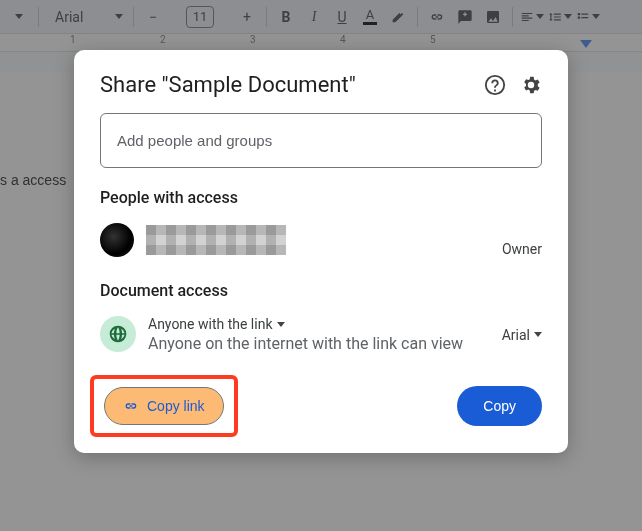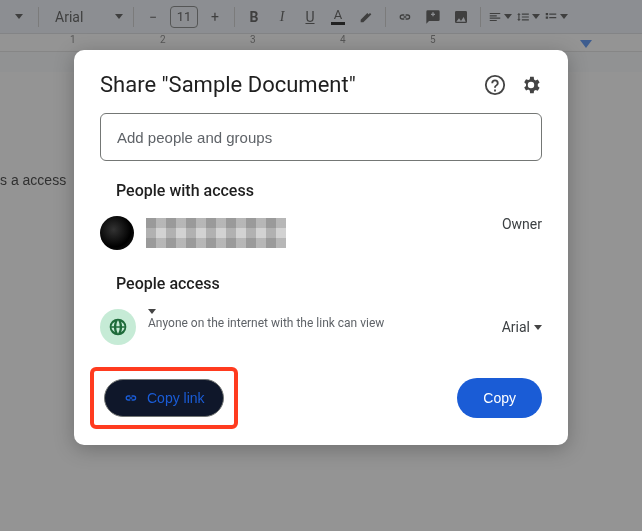--- a/index.html
+++ b/index.html
@@ -37,21 +37,21 @@
       display: flex; align-items: center; gap: 8px;
       padding: 0 4px 0 10px; height: 26px; font-size: 14px;
       min-width: 82px; justify-content: space-between;
     }
     .size-box {
       display: flex; align-items: center; height: 26px;
     }
     .size-val {
       width: 28px; height: 22px; border: 1px solid #747775;
       border-radius: 4px; text-align: center; font-size: 13px;
-      line-height: 20px; margin: 0 4px;
+      line-height: 20px; margin: 0 20px;
     }
     .ruler {
       height: 18px;
       background: #fff;
       border-bottom: 1px solid #e0e0e0;
       position: relative;
       font-size: 10px;
       color: #777;
     }
     .ruler .tick { position: absolute; top: 0; }
@@ -87,34 +87,34 @@
     }
     .dlg-head {
       display: flex; align-items: center; justify-content: space-between;
       margin-bottom: 16px;
     }
     .dlg-title {
       font-size: 22px; color: #1f1f1f; font-weight: 400;
     }
     .dlg-icons { display: flex; gap: 14px; color: #444; }
     .input-add {
-      width: 100%; height: 48px;
+      width: 100%; height: 55px;
       border: 1px solid #747775;
       border-radius: 6px;
       padding: 0 16px;
       font-size: 15px;
       color: #444;
     }
     .input-add::placeholder { color: #5f6368; }
     .section-h {
       font-size: 16px; color: #1f1f1f; font-weight: 500;
-      margin: 20px 0 12px 16px;
+      margin: 20px 0 12px 0;
     }
     .person-row {
-      display: flex; align-items: flex-start; justify-content: space-between;
+      display: flex; align-items: flex-end; justify-content: space-between;
       padding: 4px 0;
       gap: 24px;
     }
     .person-left { display: flex; align-items: center; gap: 12px; }
     .avatar {
       width: 34px; height: 34px; border-radius: 50%;
       background: radial-gradient(circle at 40% 40%, #333 0%, #000 60%, #222 100%);
     }
     .pixelated {
       width: 140px; height: 30px;
@@ -131,38 +131,38 @@
     }
     .access-left { display: flex; align-items: flex-start; gap: 12px; }
     .globe-badge {
       width: 36px; height: 36px; border-radius: 50%;
       background: #c6ebd6;
       display: flex; align-items: center; justify-content: center;
       font-size: 18px;
     }
     .access-info { display: flex; flex-direction: column; gap: 2px; }
     .access-top { display: flex; align-items: center; gap: 6px; font-size: 14px; color: #1f1f1f; }
-    .access-sub { font-size: 12px; color: #5f6368; }
+    .access-sub { font-size: 16px; color: #5f6368; }
     .role-drop { display: flex; align-items: center; gap: 4px; font-size: 14px; color: #3c4043; cursor: pointer;}
     .footer {
       display: flex; justify-content: space-between; align-items: center;
       margin-top: 30px;
     }
     .copy-wrap {
       border: 4px solid #ff3b1f;
       border-radius: 6px;
       padding: 8px 10px;
       margin: -8px -10px;
     }
     .copy-btn {
       display: inline-flex; align-items: center; gap: 8px;
       border: 1px solid #747775;
       border-radius: 20px;
       height: 38px; padding: 0 18px;
-      color: #1a5cd6; background: #0f172a;
+      color: #1a5cd6; background: #fdba74;
       font-size: 14px; font-weight: 500; cursor: pointer;
     }
     .done-btn {
       background: #1a5cd6; color: #fff;
       border: none; border-radius: 22px;
       height: 40px; padding: 0 26px;
       font-size: 14px; font-weight: 500; cursor: pointer;
     }
     svg { display: block; }
     .dropdown-caret {
@@ -282,31 +282,32 @@
     <div class="section-h">People with access</div>
 
     <div class="person-row">
       <div class="person-left">
         <div class="avatar"></div>
         <div class="pixelated"></div>
       </div>
       <div class="role">Owner</div>
     </div>
 
-    <div class="section-h">People access</div>
+    <div class="section-h">Document access</div>
 
     <div class="access-row">
       <div class="access-left">
         <div class="globe-badge">
           <svg width="20" height="20" viewBox="0 0 24 24">
               <path fill="#1e6b3a" d="M12 2a10 10 0 100 20 10 10 0 000-20zm7.9 9h-3a15 15 0 00-1.2-5.4A8 8 0 0119.9 11zM12 4c.9 1.3 1.9 3.6 2 7h-4c.1-3.4 1.1-5.7 2-7zM8.3 5.6A15 15 0 007.1 11h-3a8 8 0 014.2-5.4zM4.1 13h3c.1 2 .6 3.9 1.2 5.4A8 8 0 014.1 13zM12 20c-.9-1.3-1.9-3.6-2-7h4c-.1 3.4-1.1 5.7-2 7zm3.7-1.6c.6-1.5 1.1-3.4 1.2-5.4h3a8 8 0 01-4.2 5.4z"></path>
             </svg>
         </div>
         <div class="access-info">
           <div class="access-top role-drop">
+            <span>Anyone with the link</span>
             <span class="dropdown-caret"></span>
           </div>
           <div class="access-sub">Anyone on the internet with the link can view</div>
         </div>
       </div>
       <div class="role-drop">
         <span>Arial</span>
         <span class="dropdown-caret"></span>
       </div>
     </div>

